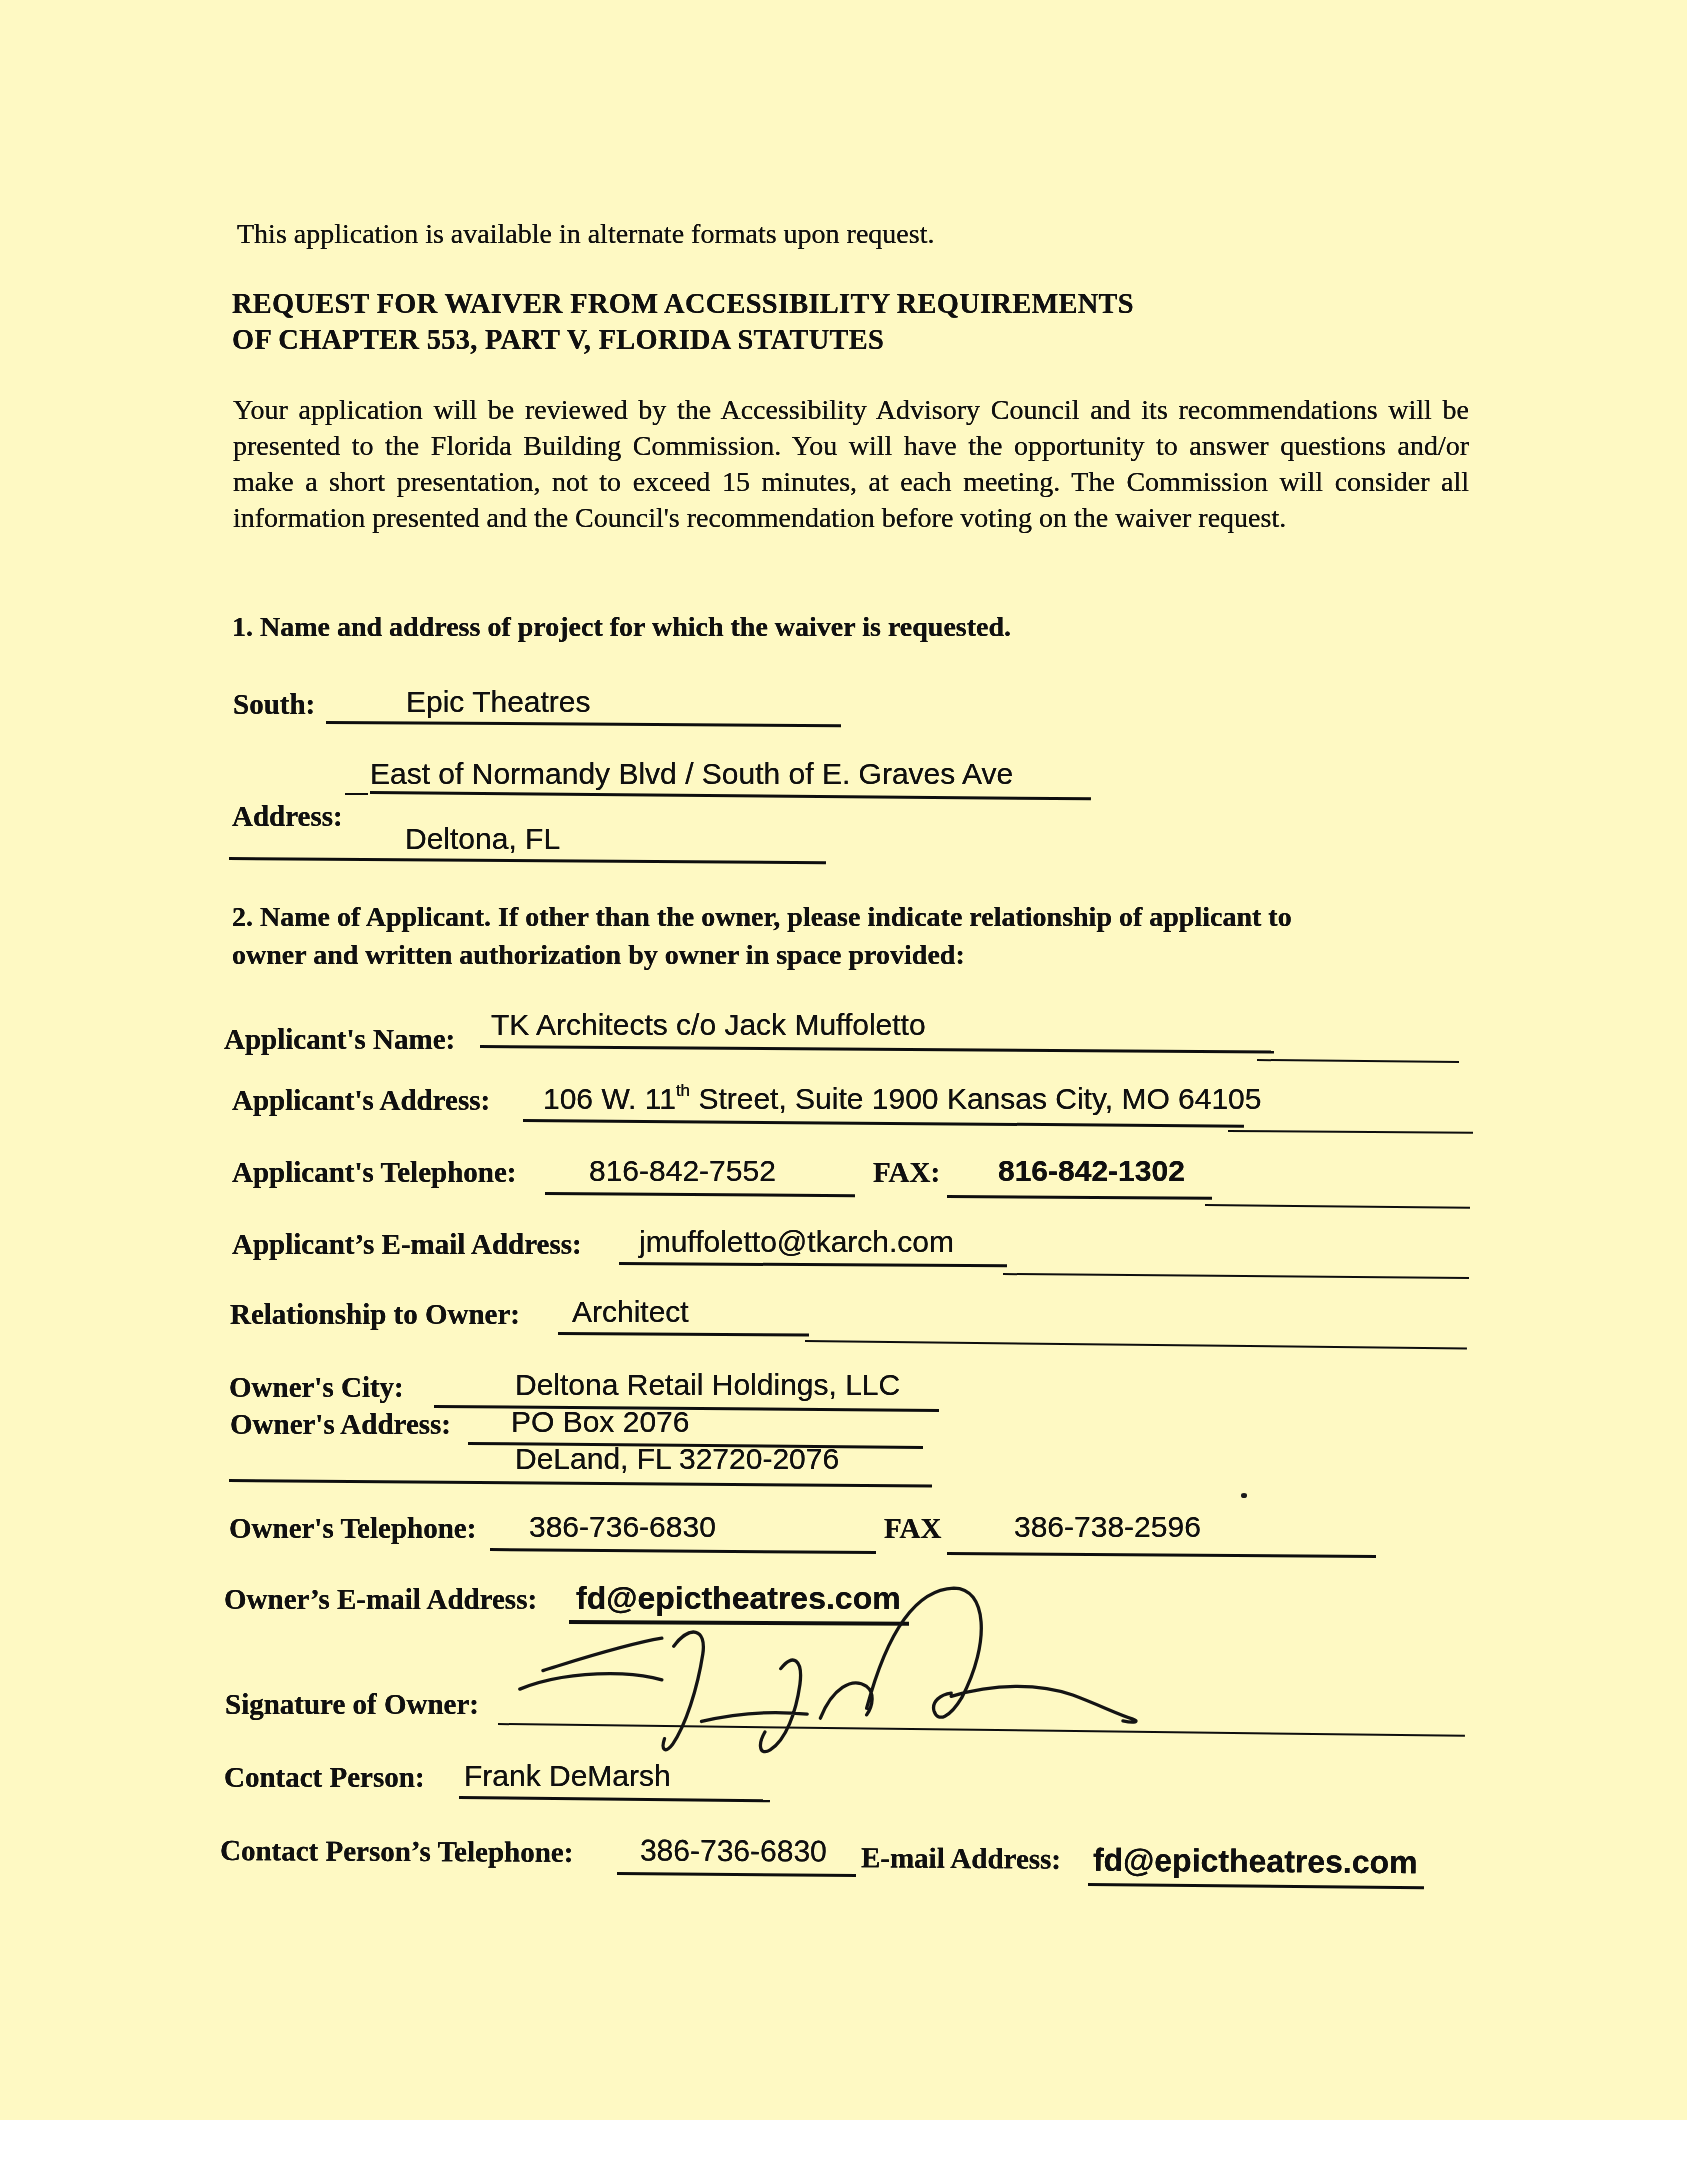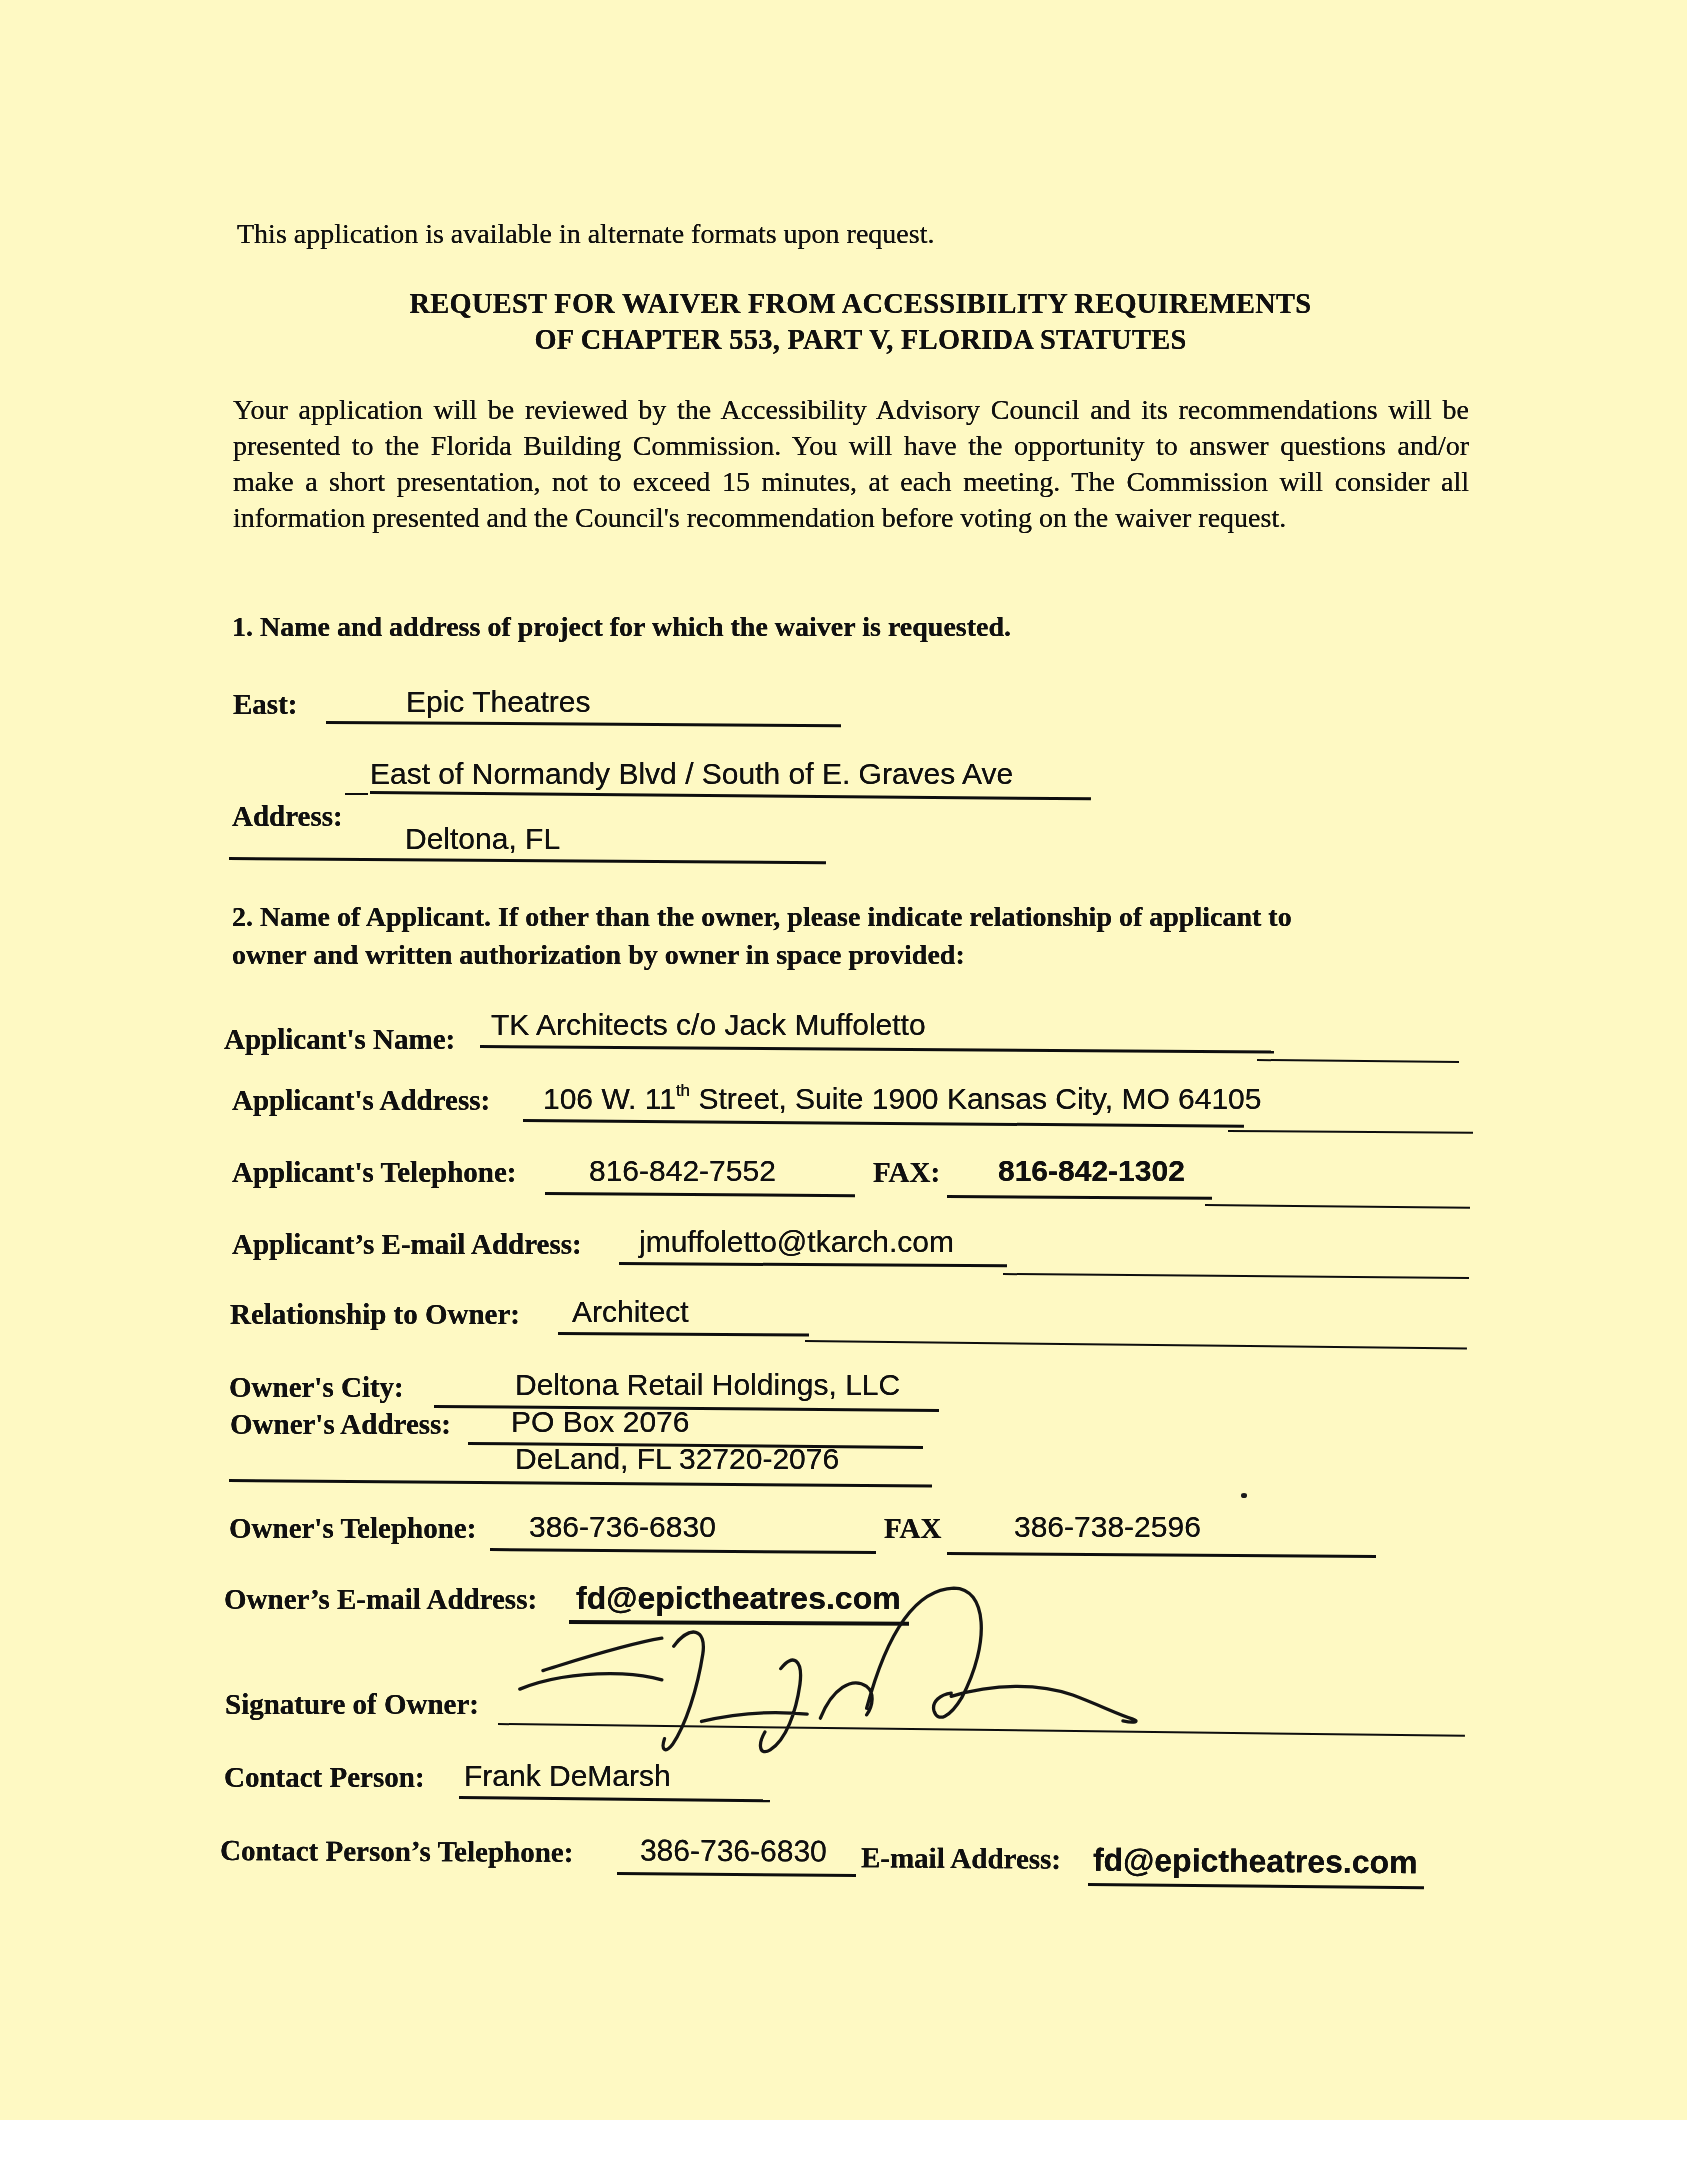--- a/index.html
+++ b/index.html
@@ -9,21 +9,21 @@
     background:#fef9c3;
     overflow:hidden;
     color:#101010;
   }
   .t{position:absolute;white-space:nowrap;line-height:1.18;text-shadow:0 0 0.4px #000;}
   .lbl{font:700 29px "Liberation Serif","DejaVu Serif",serif;}
   .body{font:400 28px "Liberation Serif","DejaVu Serif",serif;}
   .h{font:700 28px "Liberation Serif","DejaVu Serif",serif;}
   .val{font:400 30px "Liberation Sans","DejaVu Sans",sans-serif;}
   .valb{font:700 32px "Liberation Sans","DejaVu Sans",sans-serif;}
-  .title{font:700 28.4px "Liberation Serif","DejaVu Serif",serif;text-align:center;letter-spacing:0.3px;}
+  .title{font:700 28.4px "Liberation Serif","DejaVu Serif",serif;letter-spacing:0.3px;}
   .para{white-space:normal;text-align:justify;line-height:36px;}
   .ul{position:absolute;height:0;border-top:3.3px solid #0e0e0e;transform-origin:left center;}
   .ul.thin{border-top-width:2px;}
   .ul.mid{border-top-width:2.6px;}
   .ul.thick{border-top-width:4px;}
   sup.th{font-size:17px;vertical-align:13.2px;}
   .speck{position:absolute;background:#1a1a1a;border-radius:50%;}
 </style>
 </head>
 <body>
@@ -34,21 +34,21 @@
 
   <div style="position:absolute;left:232px;top:286px;width:1257px;">
     <div class="title" style="line-height:36px;text-shadow:0 0 0.4px #000;">REQUEST FOR WAIVER FROM ACCESSIBILITY REQUIREMENTS</div>
     <div class="title" style="line-height:36px;text-shadow:0 0 0.4px #000;">OF CHAPTER 553, PART V, FLORIDA STATUTES</div>
   </div>
 
   <div class="t body para" style="left:233px;top:392px;width:1236px;">Your application will be reviewed by the Accessibility Advisory Council and its recommendations will be presented to the Florida Building Commission. You will have the opportunity to answer questions and/or make a short presentation, not to exceed 15 minutes, at each meeting. The Commission will consider all information presented and the Council's recommendation before voting on the waiver request.</div>
 
   <div class="t h" style="left:232px;top:611px;">1. Name and address of project for which the waiver is requested.</div>
 
-  <div class="t lbl" style="left:233px;top:688px;">East:</div>
+  <div class="t lbl" style="left:233px;top:688px;">South:</div>
   <div class="t val" style="left:406px;top:685px;">Epic Theatres</div>
   <div class="ul" style="left:326px;top:721px;width:515px;transform:rotate(0.35deg);"></div>
 
   <div class="t lbl" style="left:232px;top:760px;margin-top:40px;">Address:</div>
   <div class="t val" style="left:370px;top:757px;">East of Normandy Blvd / South of E. Graves Ave</div>
   <div class="ul mid" style="left:345px;top:793px;width:22.5px;"></div>
   <div class="ul" style="left:370px;top:791px;width:721px;transform:rotate(0.5deg);"></div>
 
   <div class="t val" style="left:405px;top:822px;">Deltona, FL</div>
   <div class="ul" style="left:229px;top:857px;width:597px;transform:rotate(0.4deg);"></div>

